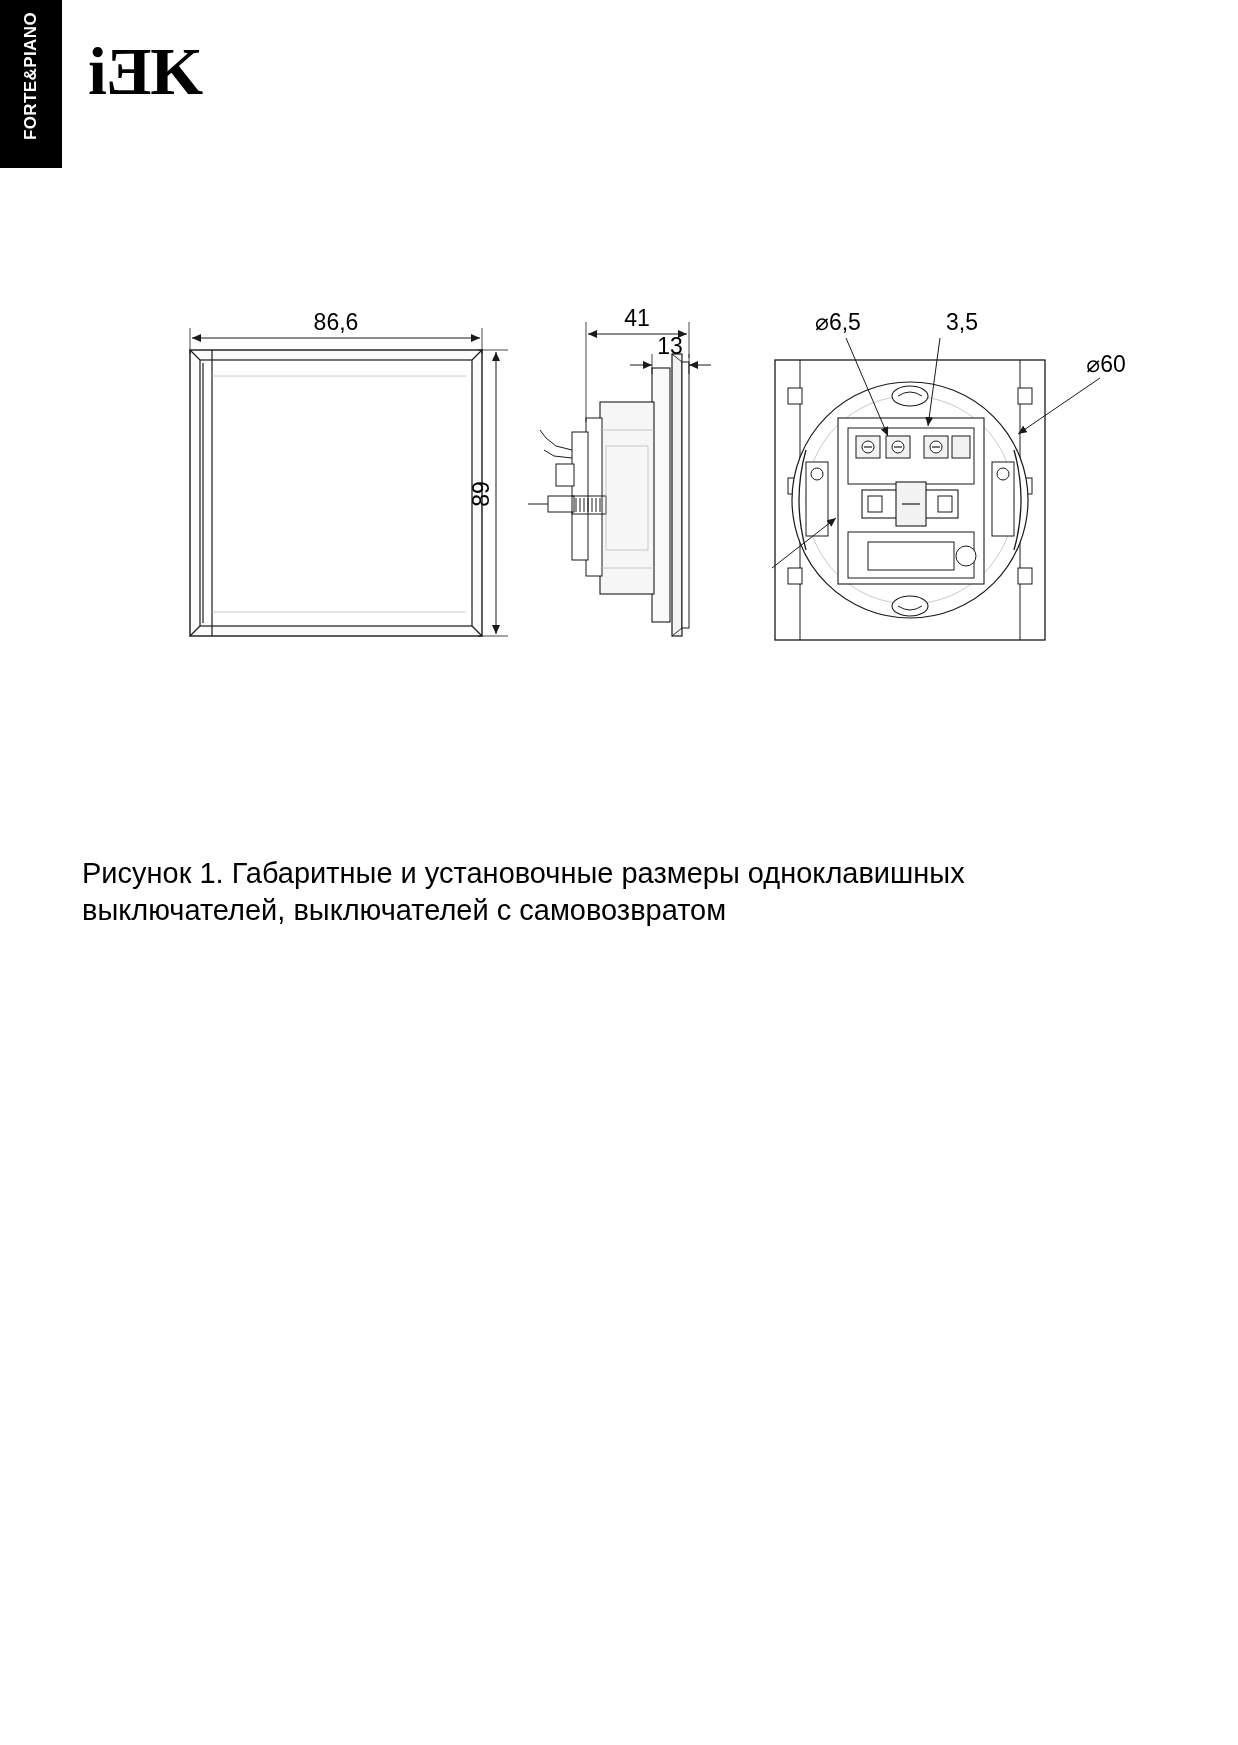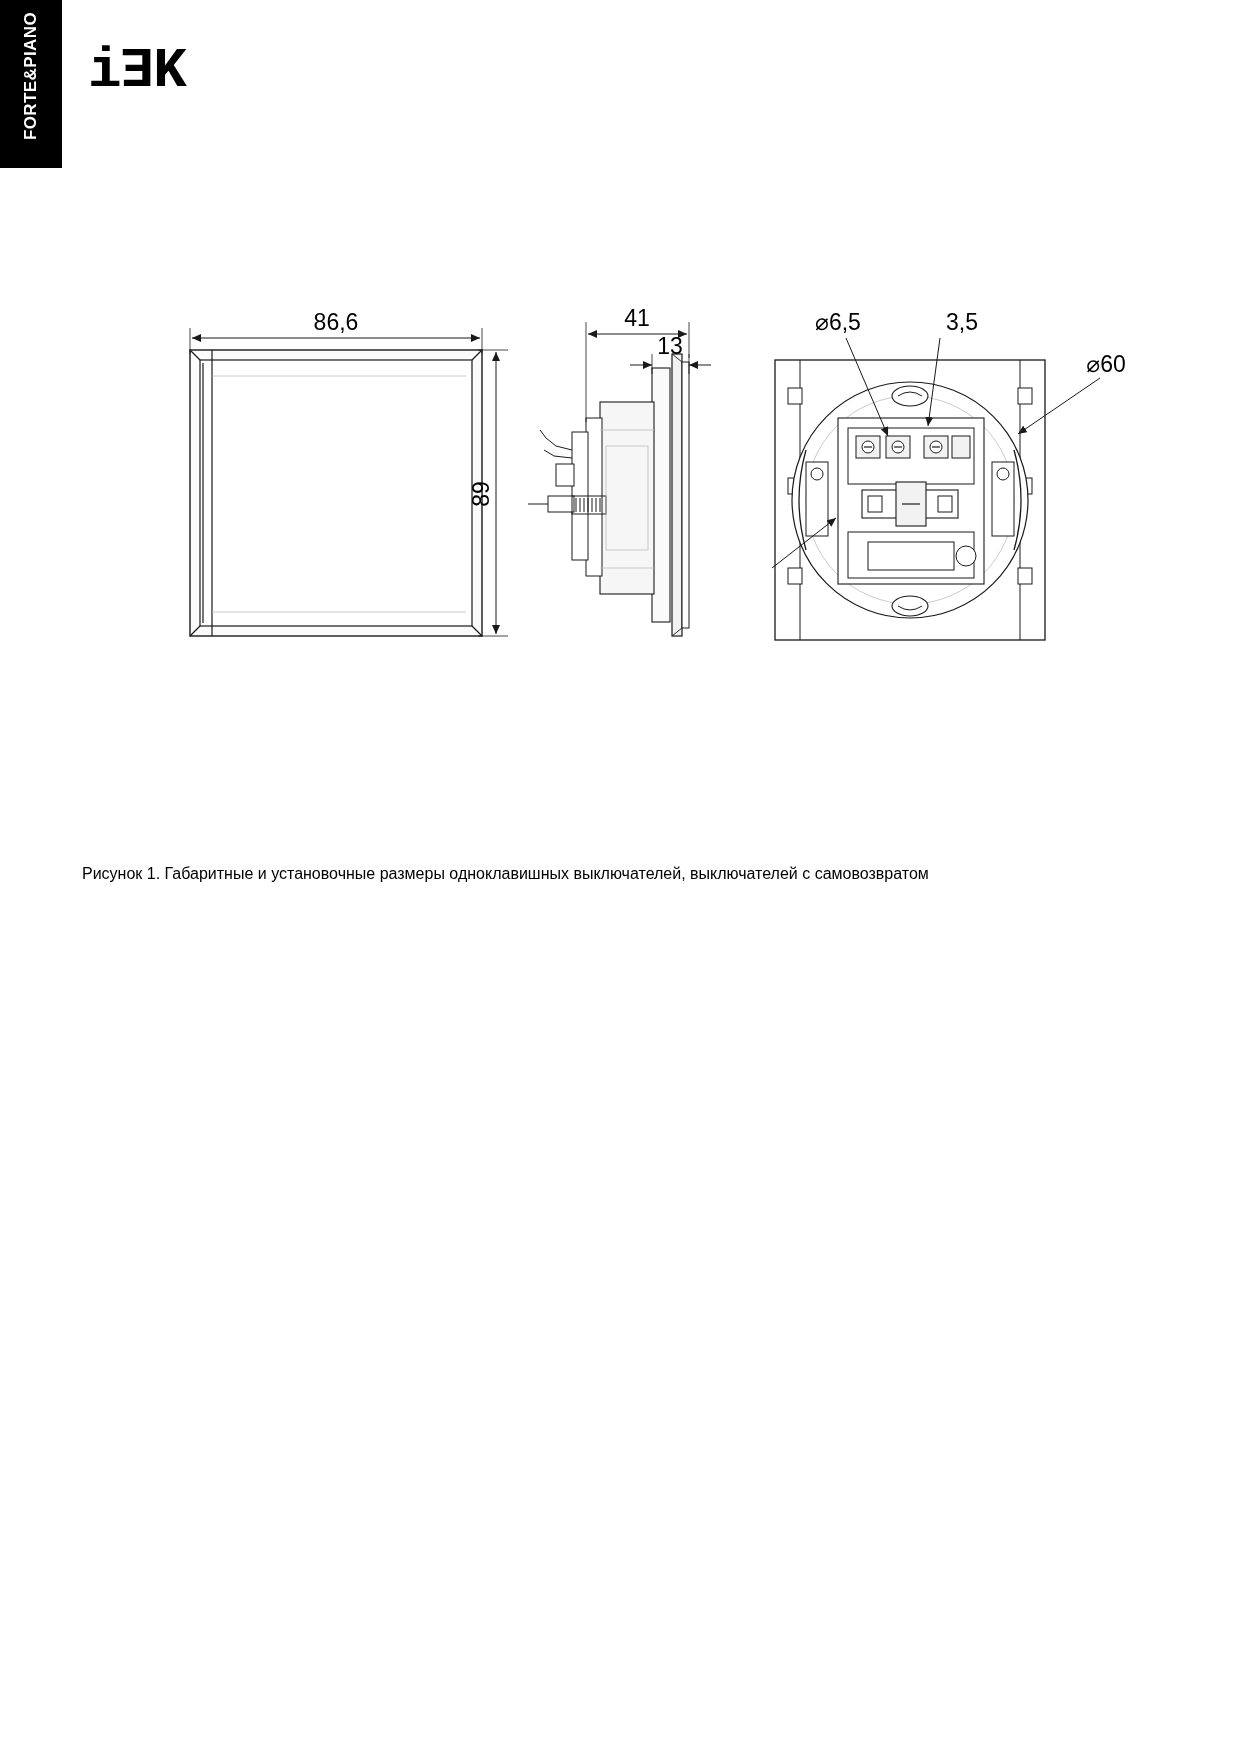--- a/index.html
+++ b/index.html
@@ -42,44 +42,44 @@
     color: #ffffff;
     font-size: 17px;
     font-weight: bold;
     letter-spacing: 0.4px;
     white-space: nowrap;
   }
   .logo {
     position: absolute;
     left: 88px;
     top: 40px;
-    font-size: 56px;
+    font-size: 68px;
     font-weight: bold;
     letter-spacing: -1px;
     line-height: 62px;
-    font-family: Liberation Mono, monospace;
+    font-family: Liberation Serif, serif;
   }
 
   
   .figure {
     position: absolute;
     left: 0;
     top: 250px;
     width: 1032px;
     height: 420px;
   }
   .figure svg { display: block; }
 
   
   .caption {
     position: absolute;
     left: 82px;
     top: 855px;
     width: 1060px;
-    font-size: 16px;
+    font-size: 29px;
     line-height: 37px;
     color: #000000;
   }
 </style>
 </head>
 <body>
 
 <div class="header">
   <div class="brand-bar">
     <div class="brand-bar-text">FORTE&amp;PIANO</div>

